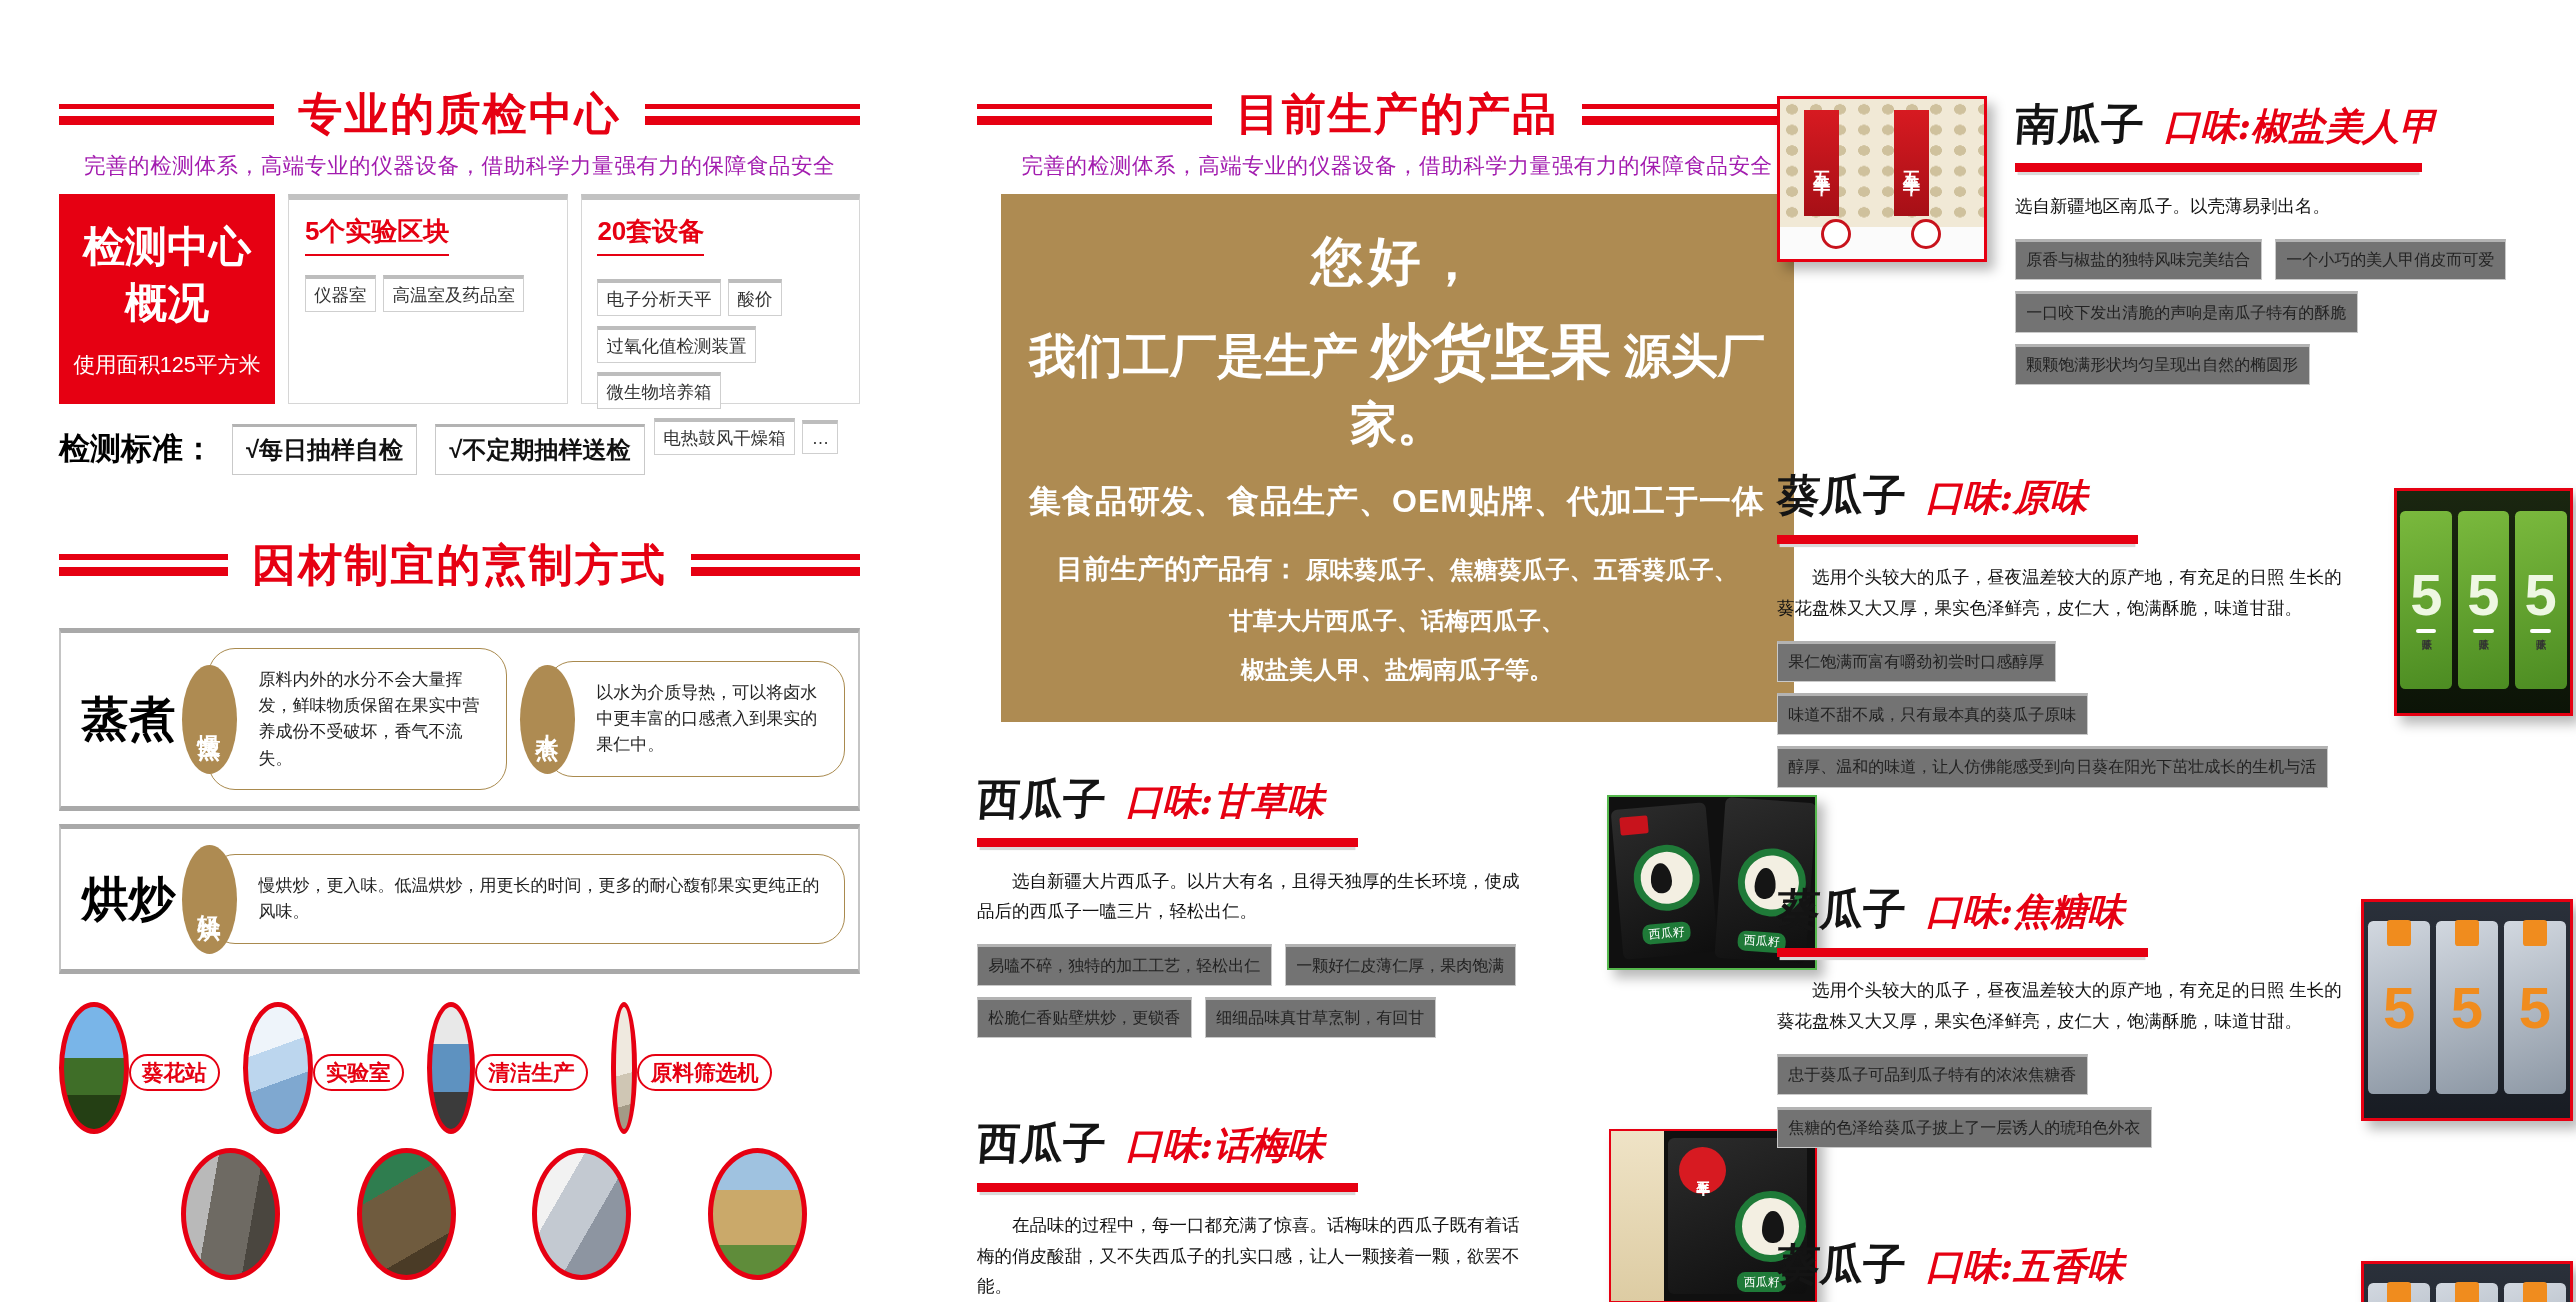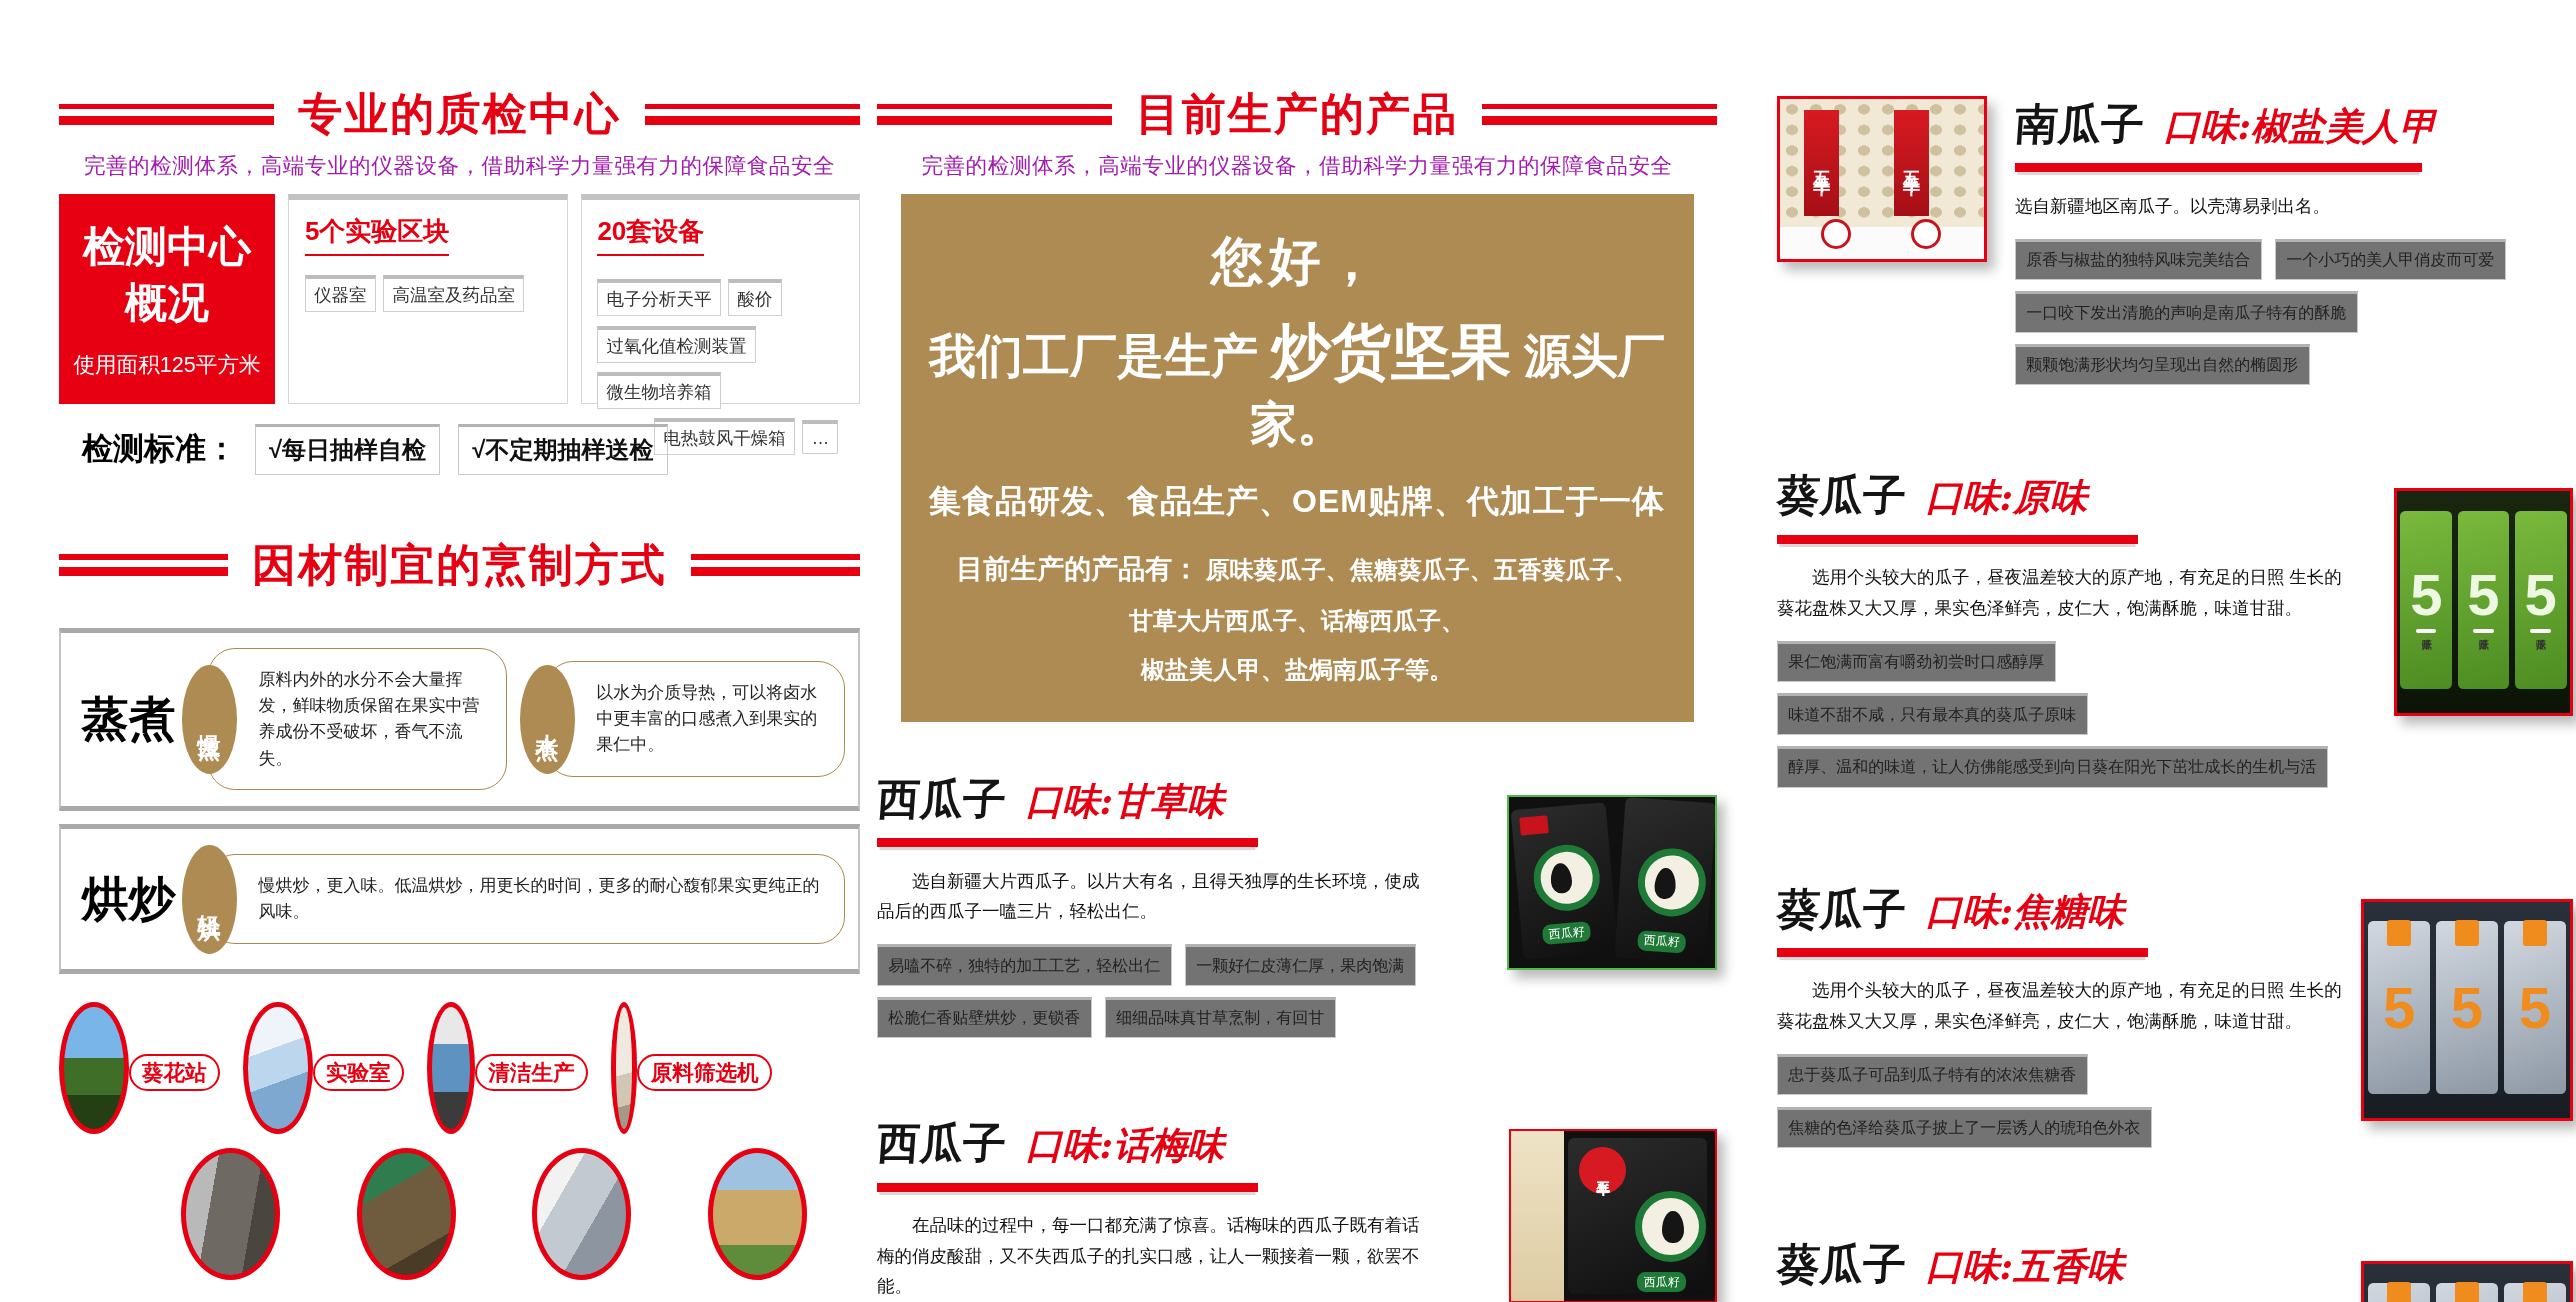--- a/index.html
+++ b/index.html
@@ -35,21 +35,21 @@
   .redbox{width:216px;background:#e60012;color:#fff;display:flex;flex-direction:column;
           align-items:center;justify-content:center;text-align:center;}
   .redbox .t{font-size:42px;font-weight:bold;line-height:1.35;}
   .redbox .n{font-size:21.6px;margin-top:17.5px;}
   .panel{flex:1;background:#fff;border:1.5px solid #d6d6d6;border-top:6.7px solid #c2c2c2;padding:14.4px 15.5px;}
   .panel .ph{display:inline-block;color:#e60012;font-size:26px;font-weight:bold;
              border-bottom:2.6px solid #e60012;padding-bottom:5.2px;}
   .tagrow{margin-top:18.5px;}
   .tag{display:inline-block;border:1.5px solid #cfcfcf;border-top:4.1px solid #bdbdbd;background:#fff;
        font-size:17.5px;color:#333;padding:4.1px 8.2px;margin:0 5.2px 8.2px 0;white-space:nowrap;}
-  .standard{display:flex;align-items:center;gap:17.5px;margin-top:20.6px;margin-left:23px;}
+  .standard{display:flex;align-items:center;gap:17.5px;margin-top:20.6px;}
   .standard .lbl{font-size:31px;font-weight:bold;color:#000;white-space:nowrap;}
   .stbox{border:1.5px solid #c9c9c9;border-top:3.6px solid #b3b3b3;font-size:24px;font-weight:bold;
          color:#111;padding:7.2px 13.4px;white-space:nowrap;}
 
   .cookpanel{border:2.1px solid #c4c4c4;border-top:5.7px solid #a9a9a9;border-bottom:5.7px solid #a9a9a9;
              display:flex;align-items:center;padding:15.5px 13.4px;margin-top:13.4px;background:#fff;}
   .cookname{width:108px;font-size:47px;font-weight:bold;color:#000;text-align:center;flex:0 0 auto;}
   .mgroup{display:flex;align-items:center;position:relative;flex:1;min-width:0;}
   .ellipse{width:55px;height:109px;background:#ae8b52;border-radius:50%;z-index:2;flex:0 0 auto;
            display:flex;align-items:center;justify-content:center;color:#fff;font-size:23px;font-weight:bold;}
@@ -246,21 +246,21 @@
       <div class="oval g7"></div>
 
     </div>
     <div class="fig">
       <div class="oval g8"></div>
 
     </div>
   </div>
 </div>
 
-<div class="col" style="left:877px;top:85px;width:840px;">
+<div class="col" style="left:977px;top:85px;width:840px;">
 
   <div class="sec-hdr">
     <div class="hline">
         <div class="b1"></div>
         <div class="b2"></div>
       </div>
     <div class="hdr-title">目前生产的产品</div>
     <div class="hline">
         <div class="b1"></div>
         <div class="b2"></div>

